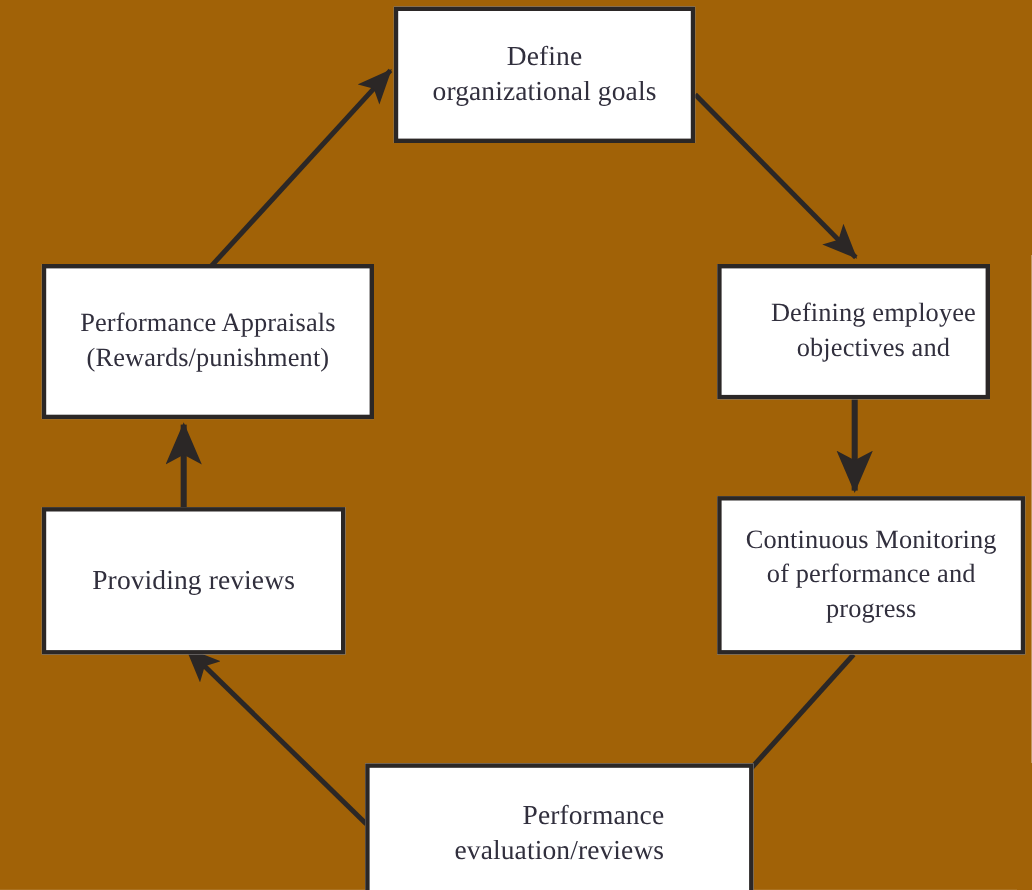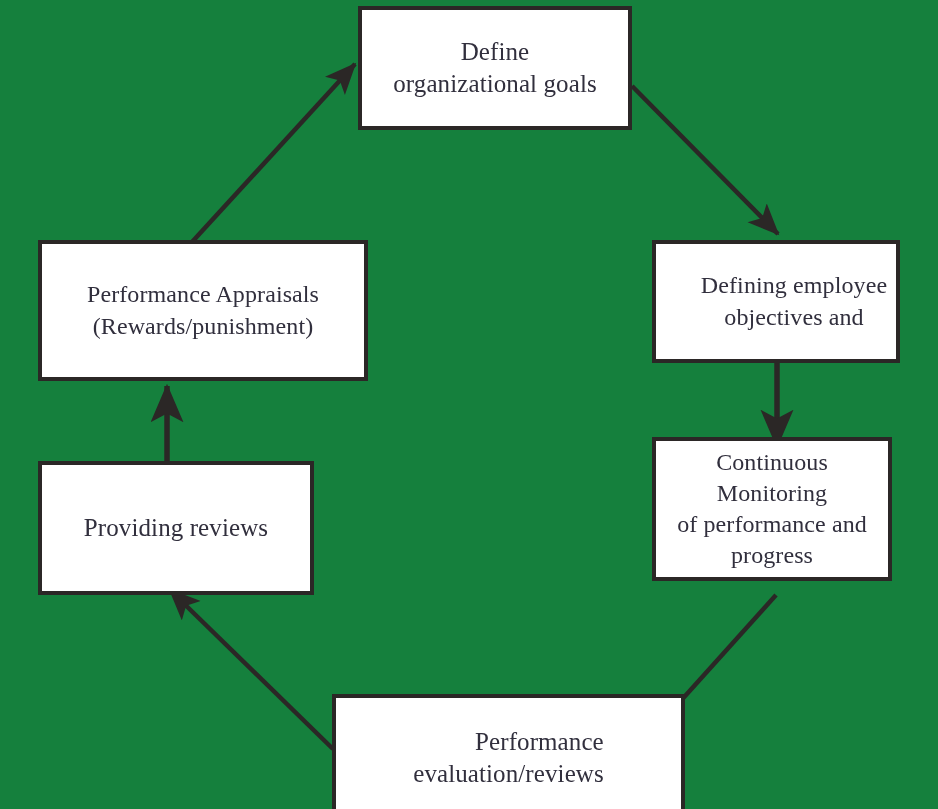--- a/index.html
+++ b/index.html
@@ -8,21 +8,21 @@
     padding: 0;
     background: #ffffff;
   }
   body {
     font-family: "Liberation Serif", "DejaVu Serif", serif;
   }
   #diagram-root {
     position: relative;
     width: 938px;
     height: 809px;
-    background: #15803d;
+    background: #a16207;
     overflow: hidden;
   }
   #arrow-layer {
     position: absolute;
     left: 0;
     top: 0;
     width: 938px;
     height: 809px;
     pointer-events: none;
   }
@@ -42,24 +42,24 @@
     color: #312f3d;
     font-size: 25px;
     line-height: 1.30;
     letter-spacing: 0.1px;
     white-space: pre-line;
     padding: 0 8px;
   }
   
   #node-define-goals        { left: 358px; top:   6px; width: 274px; height: 124px; }
   #node-employee-objectives { left: 652px; top: 240px; width: 248px; height: 123px; padding-left: 36px; }
-  #node-continuous-monitor  { left: 652px; top: 437px; width: 240px; height: 144px; }
+  #node-continuous-monitor  { left: 652px; top: 451px; width: 280px; height: 144px; }
   #node-performance-eval    { left: 332px; top: 694px; width: 353px; height: 128px; text-align: right; }
   #node-providing-feedback  { left:  38px; top: 461px; width: 276px; height: 134px; }
-  #node-performance-apprais { left:  38px; top: 240px; width: 330px; height: 141px; }
+  #node-performance-apprais { left:  38px; top: 240px; width: 302px; height: 141px; }
 
   #node-define-goals .node-label        { font-size: 25px; }
   #node-performance-apprais .node-label { font-size: 24px; }
   #node-continuous-monitor .node-label  { font-size: 24px; }
   #node-employee-objectives .node-label { font-size: 24px; }
 </style>
 </head>
 <body>
 
 <div id="diagram-root">

